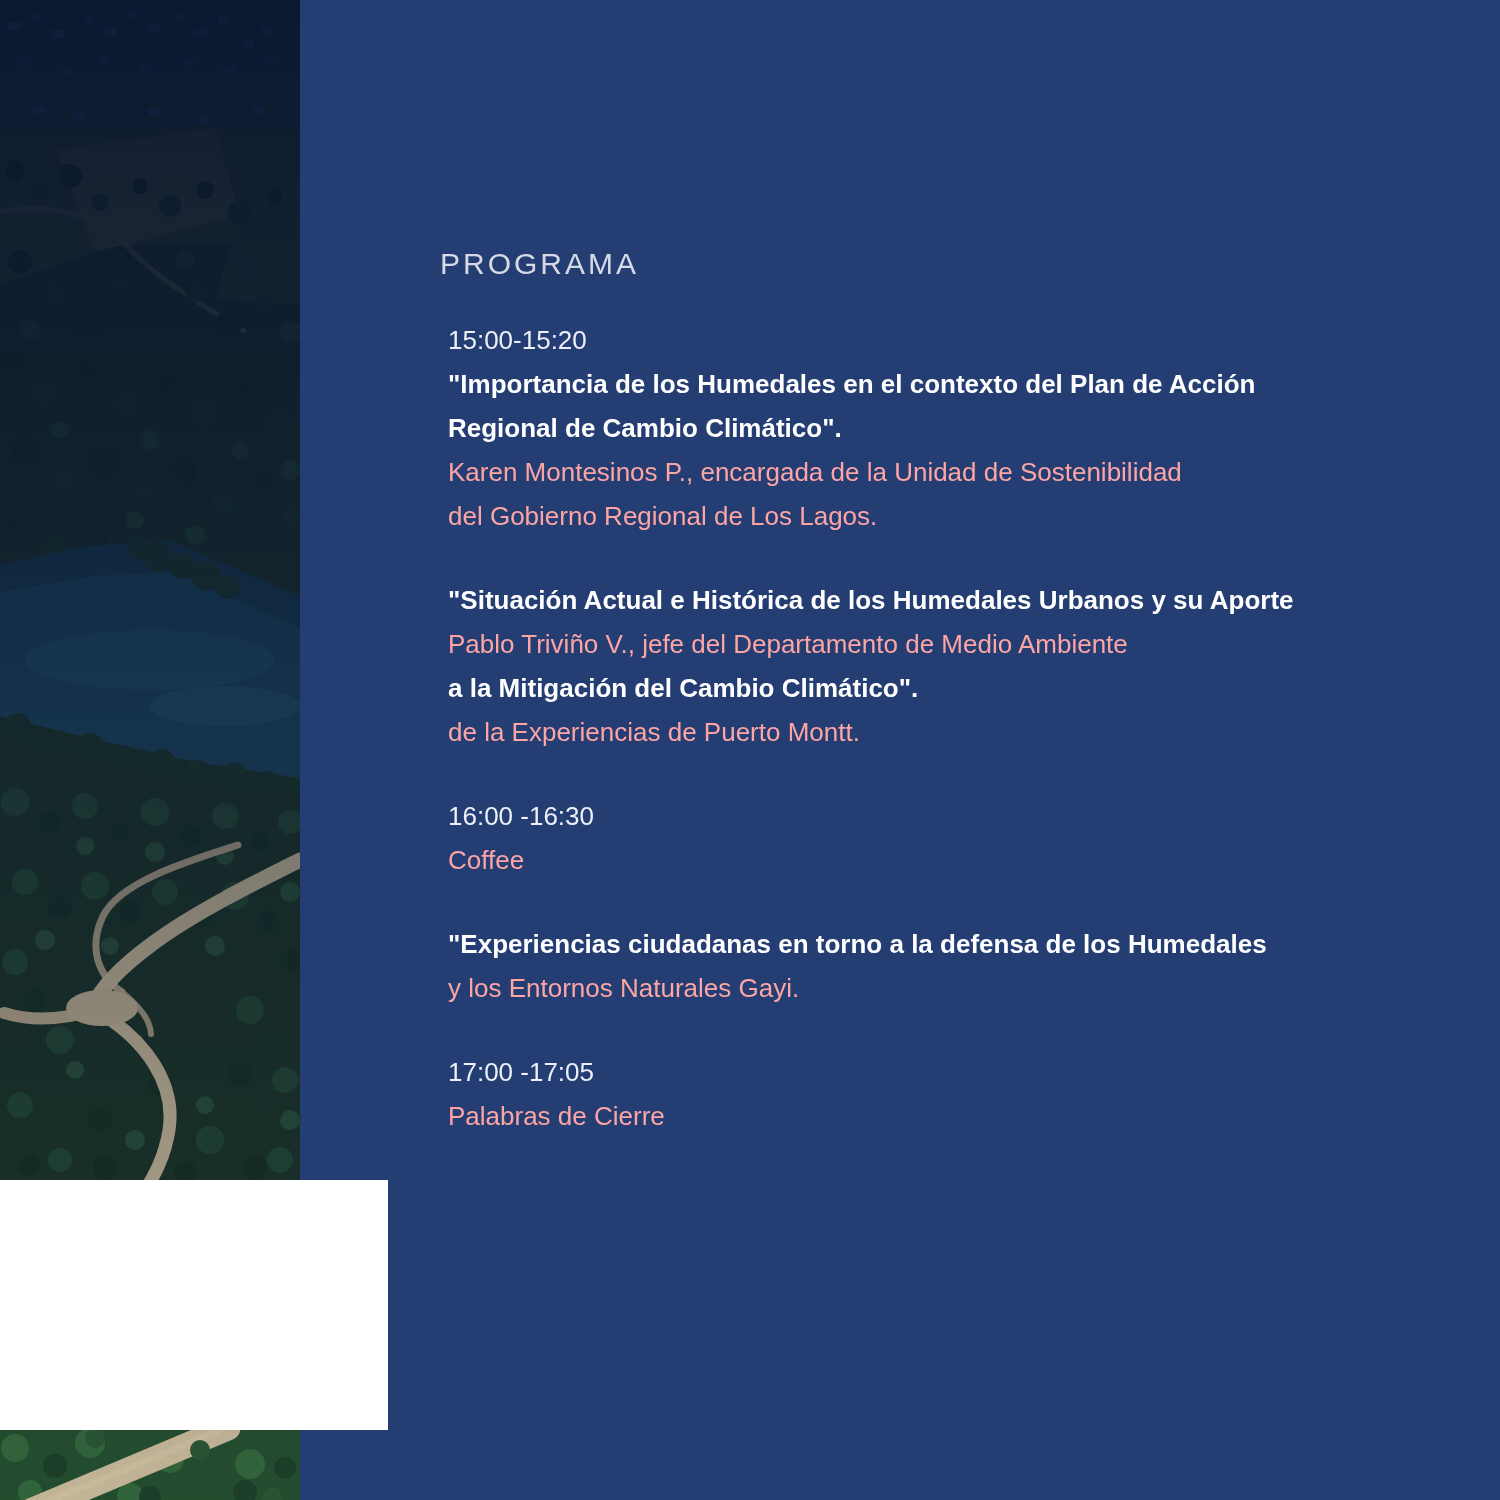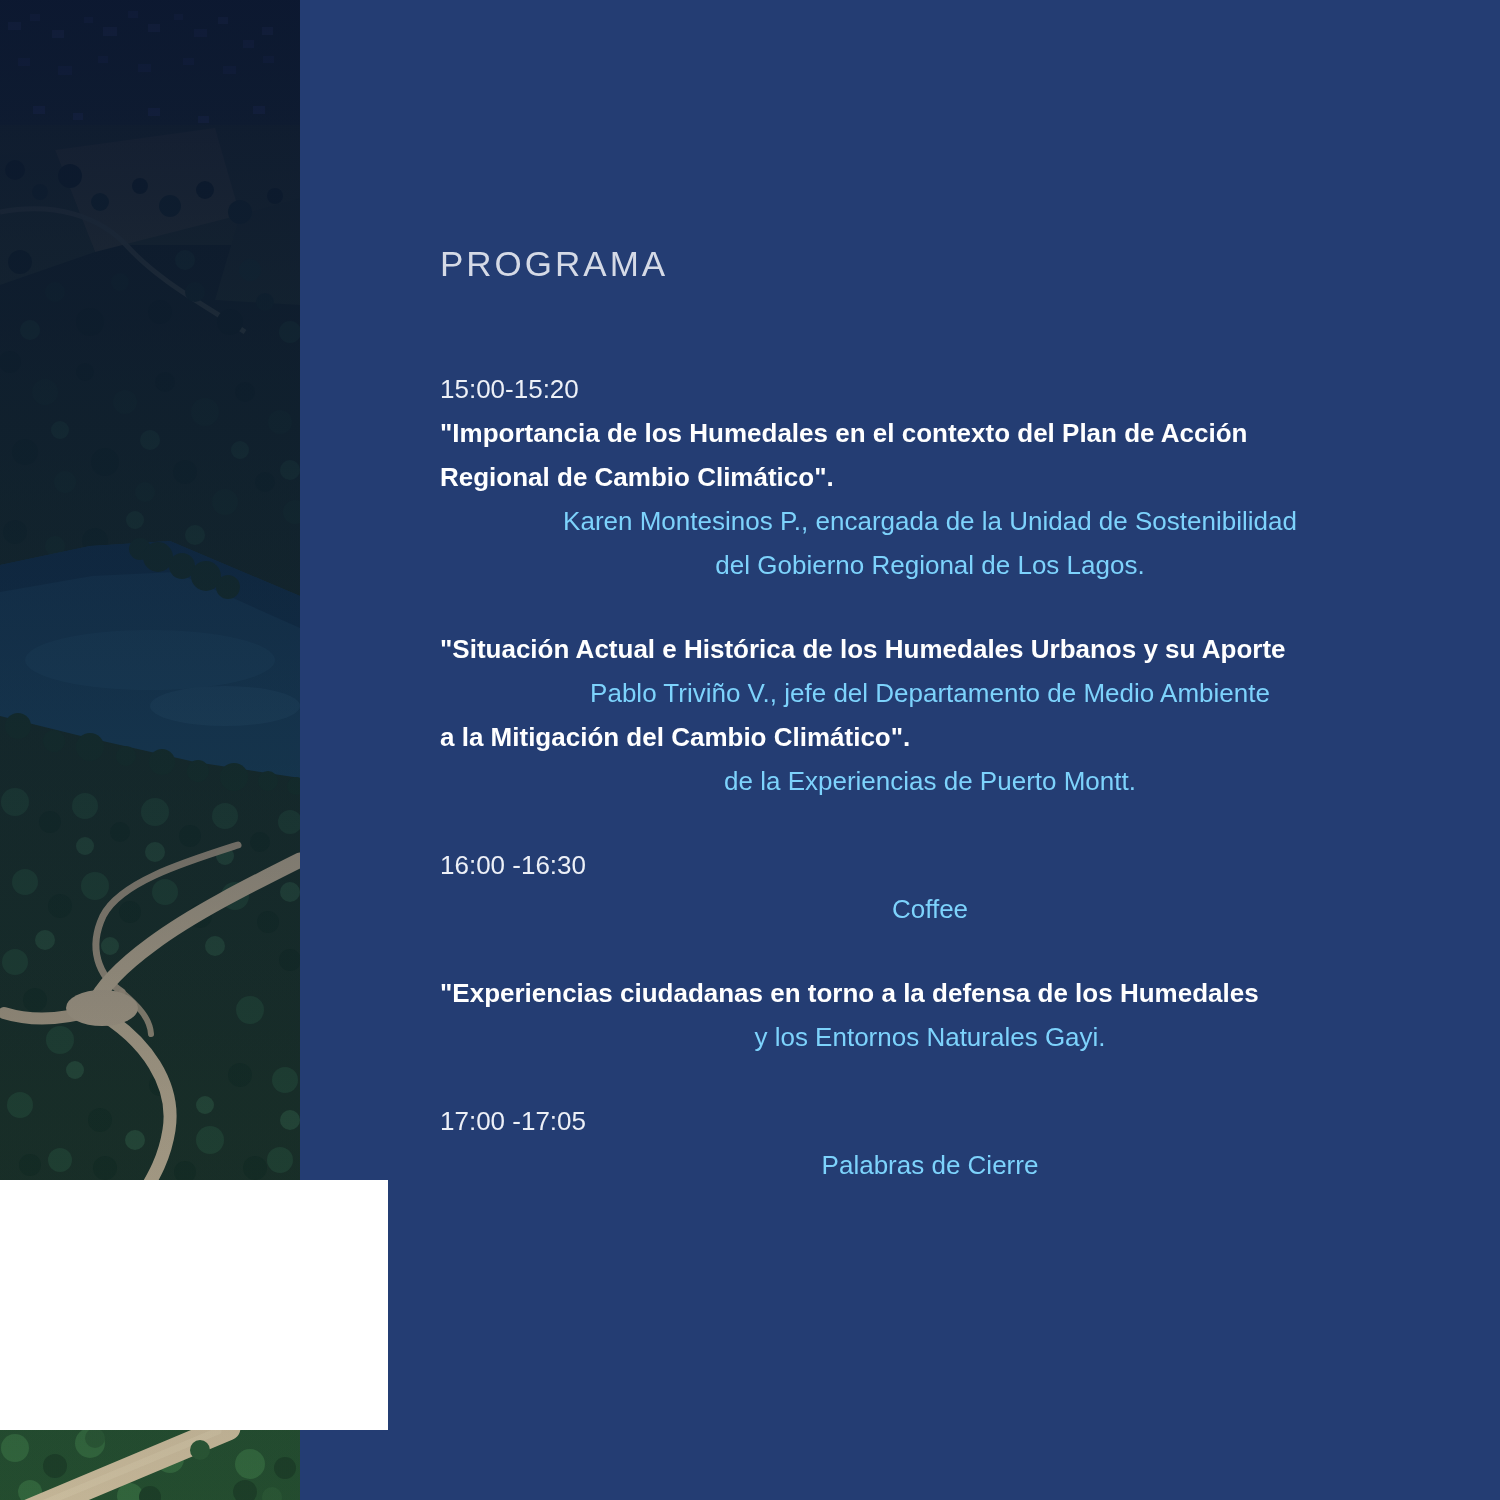--- a/index.html
+++ b/index.html
@@ -23,28 +23,28 @@
       rgba(12,26,55,0.16) 75%,
       rgba(12,26,55,0.05) 100%);
   }
 
   
   .white-panel{position:absolute;left:0;top:1180px;width:388px;height:250px;background:#ffffff;}
 
   
   .content{position:absolute;left:440px;top:245px;width:980px;color:#edf0f7;}
   .heading{
-    font-size:35px;font-weight:400;letter-spacing:3px;
-    color:#d5dae6;margin:0 0 84px 0;line-height:38px;
+    font-size:30px;font-weight:400;letter-spacing:3px;
+    color:#d5dae6;margin:0 0 35px 0;line-height:38px;
   }
-  .session{margin:0 0 40px 0;}
+  .session{margin:0 0 40px 8px;}
   .session .line{line-height:44px;font-size:26px;white-space:nowrap;}
   .session .time{font-weight:400;color:#edf0f7;}
   .session .title{font-weight:700;color:#ffffff;}
-  .session .detail{font-weight:400;color:#7dd3fc;text-align:center;}
+  .session .detail{font-weight:400;color:#fca5a5;}
 </style>
 </head>
 <body>
 
 <div class="poster">
 
   <div class="photo">
     <svg viewBox="0 0 300 1500" width="300" height="1500" preserveAspectRatio="none">
       <defs>
         <linearGradient id="shade" x1="0" y1="0" x2="0" y2="1">

